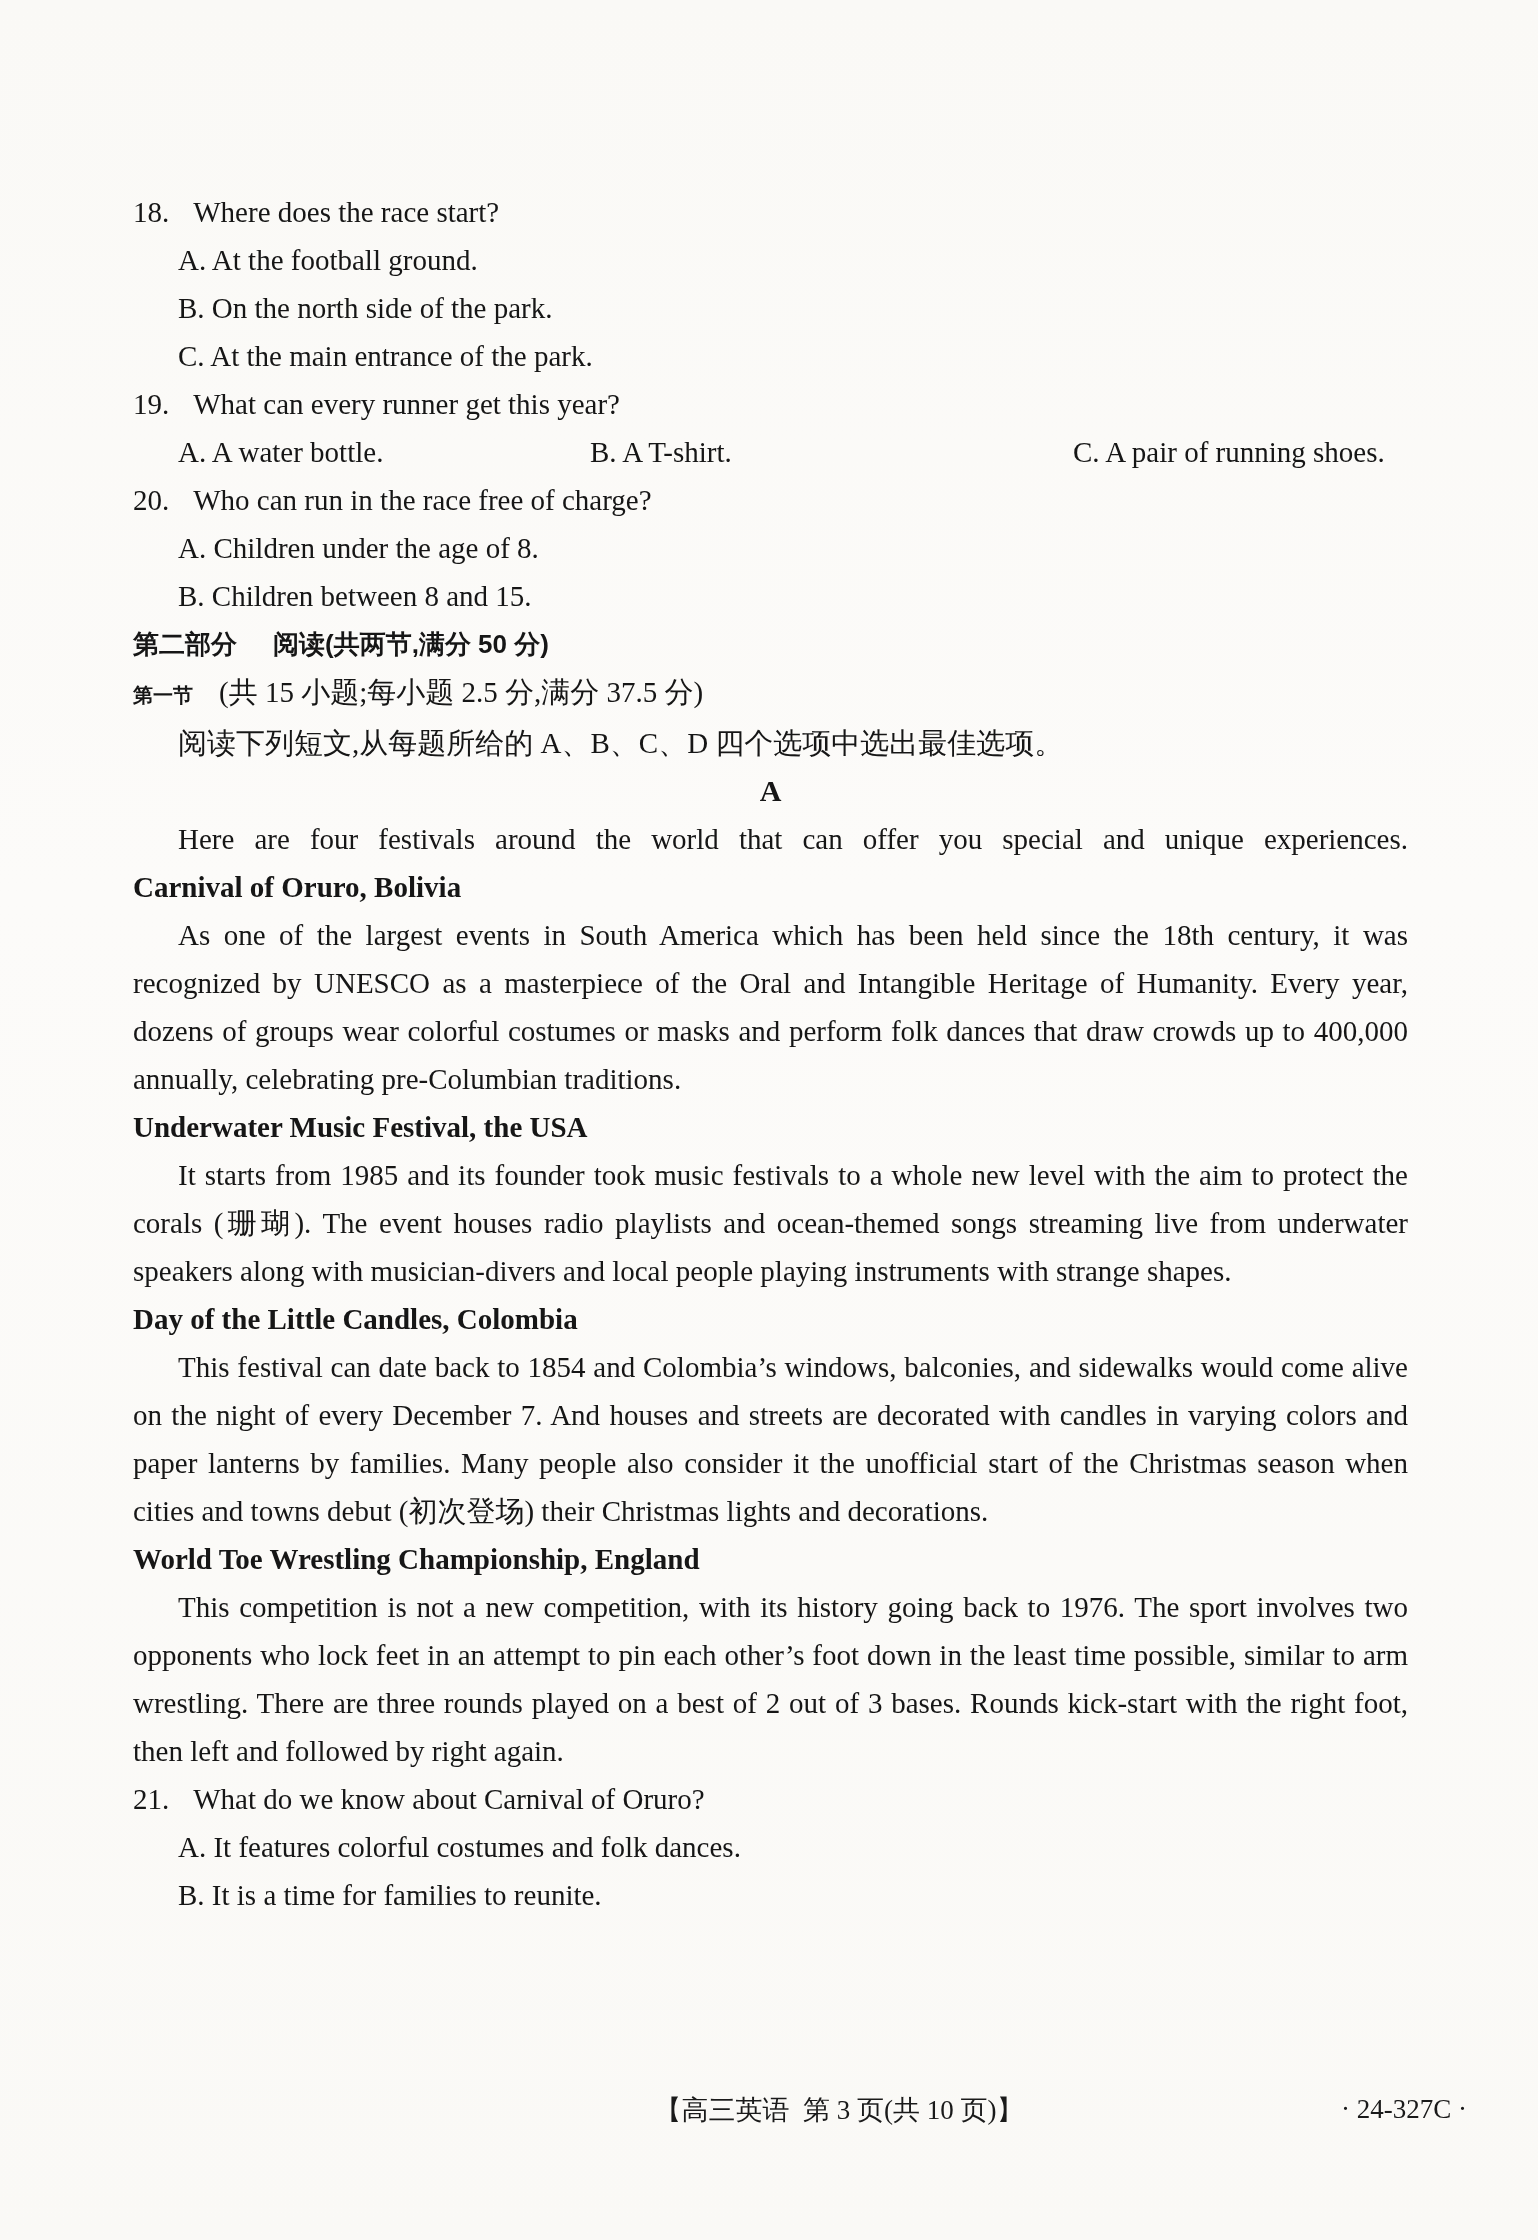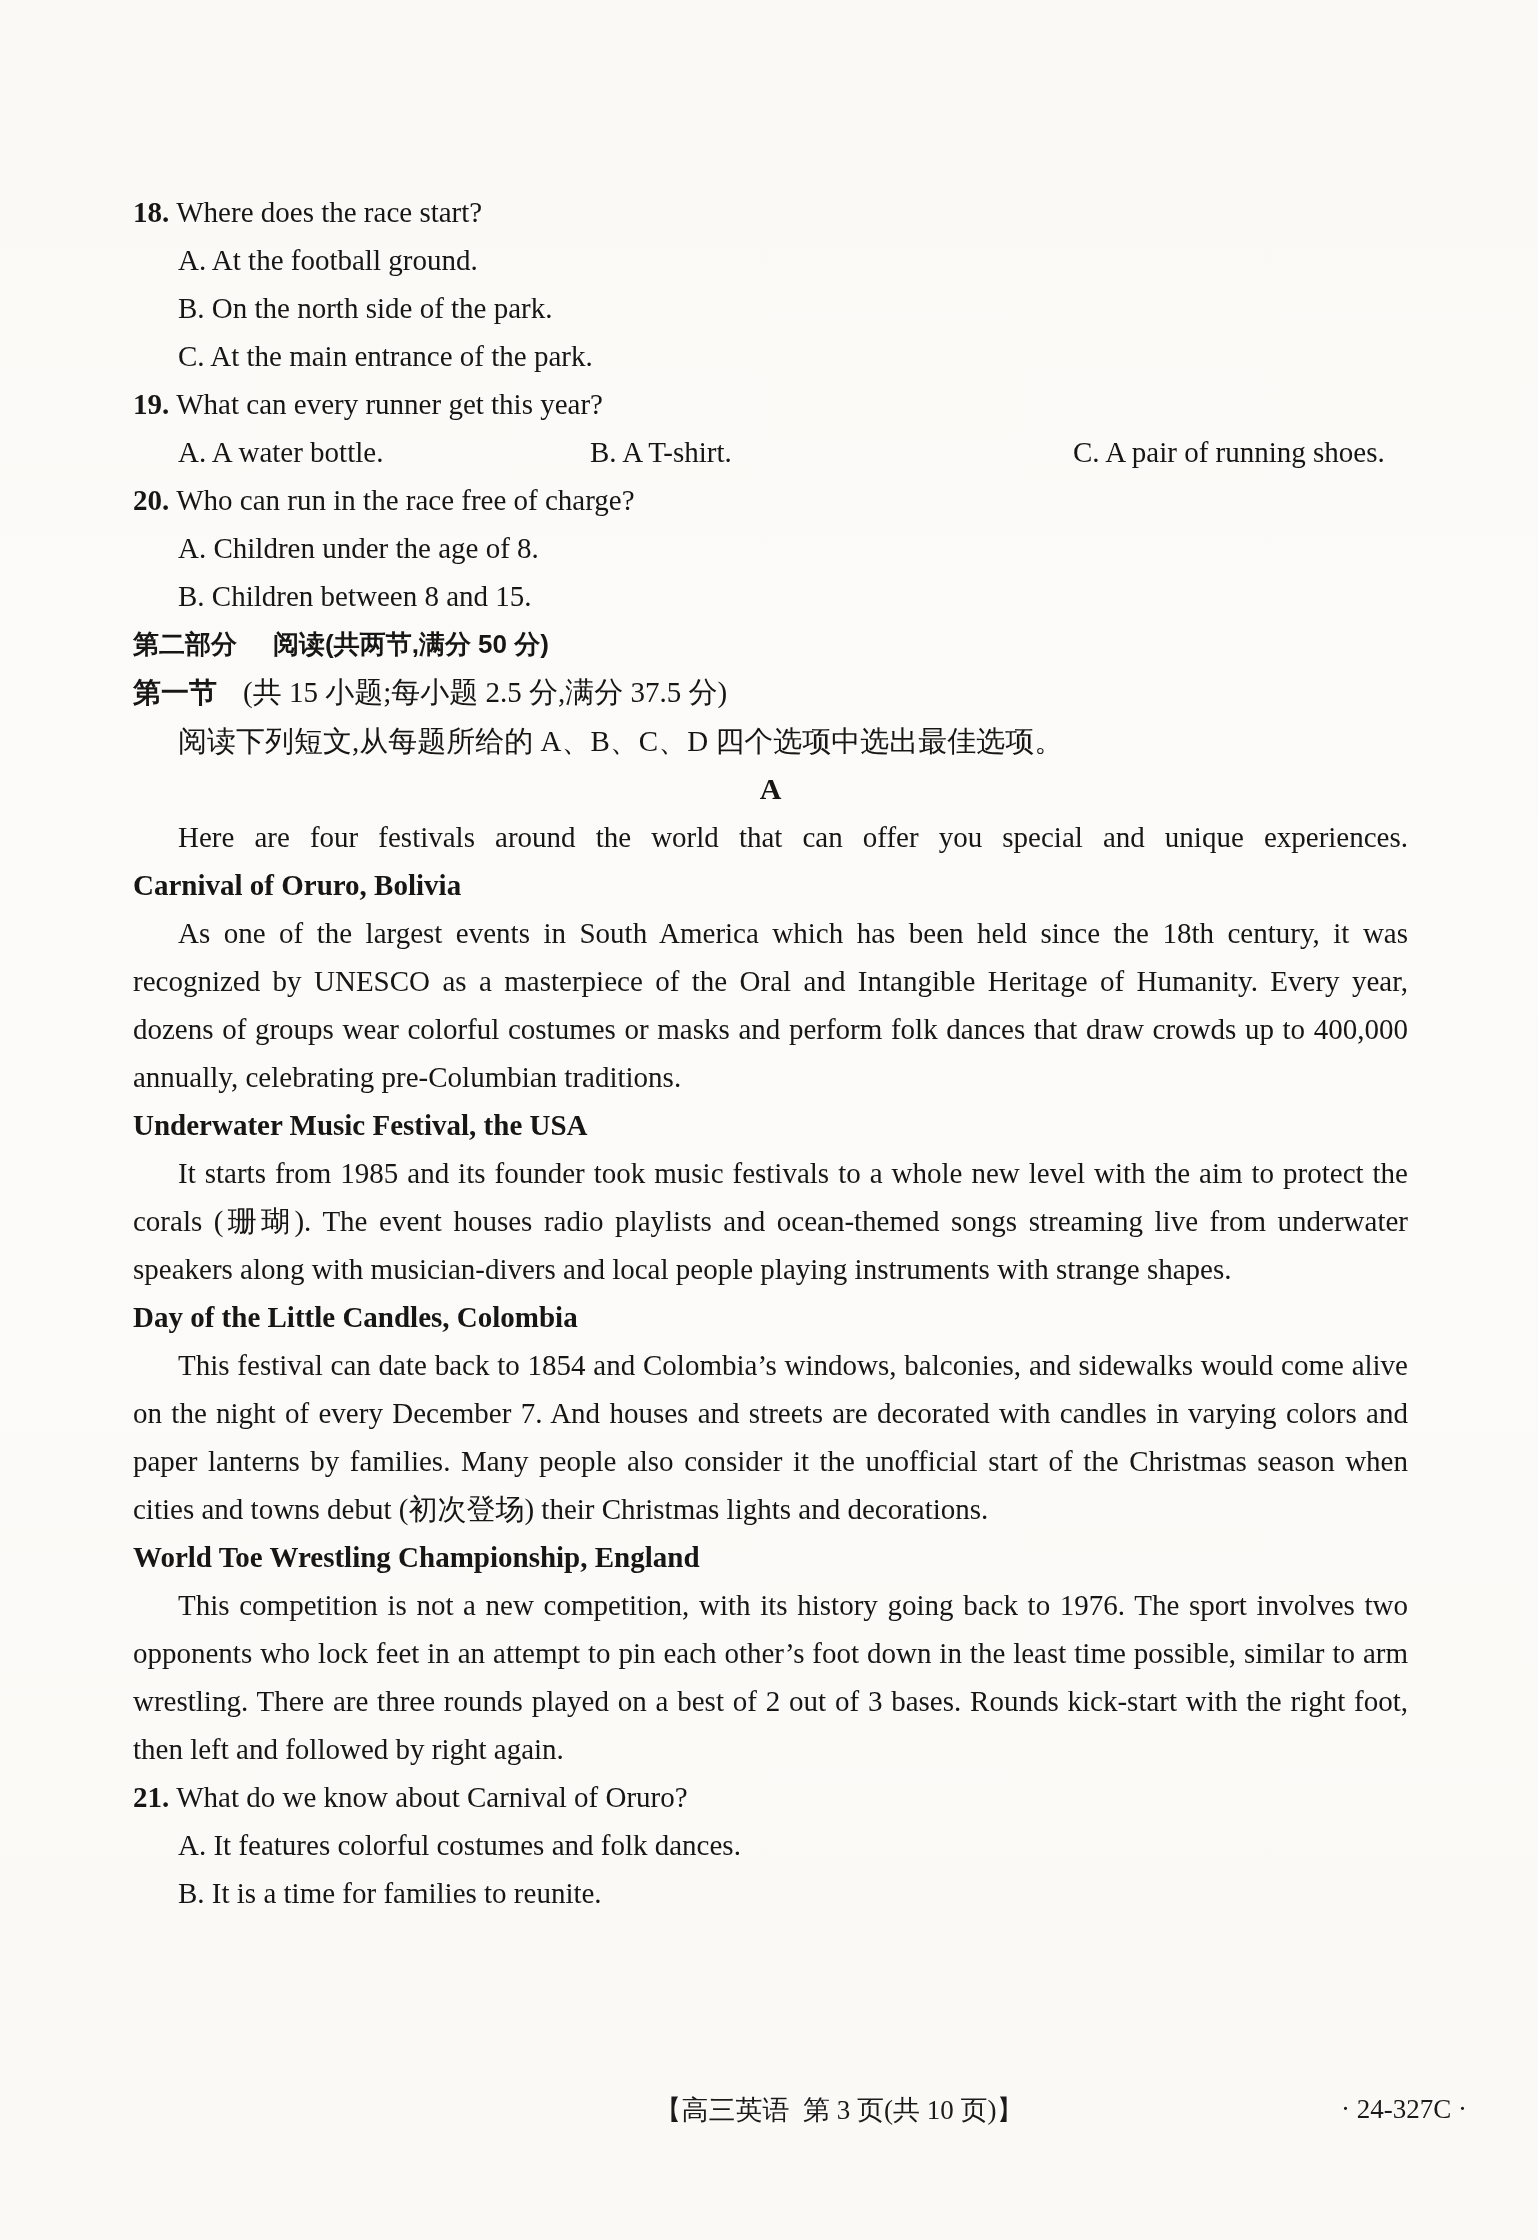--- a/index.html
+++ b/index.html
@@ -6,30 +6,30 @@
   .page{
     position:relative;
     width:1538px;height:2240px;
     background:linear-gradient(180deg,#faf9f6 0%,#fcfbf9 40%,#faf9f6 100%);
     font-family:"Liberation Serif","DejaVu Serif",serif;
     font-size:29px;color:#161616;
     overflow:hidden;
   }
   .content{position:absolute;left:133px;top:188px;width:1275px;}
   .q-line{line-height:48px;}
-  .q-num{display:inline-block;margin-right:7px;font-weight:bold;}
+  .q-num{display:inline-block;margin-right:24px;}
   .opt{padding-left:45px;line-height:48px;}
   .opt-row{position:relative;height:48px;line-height:48px;}
   .opt-row .o1{position:absolute;left:45px;white-space:nowrap;}
   .opt-row .o2{position:absolute;left:457px;white-space:nowrap;}
   .opt-row .o3{position:absolute;left:940px;white-space:nowrap;}
   .cn-part{line-height:48px;font-family:"Liberation Sans","DejaVu Sans",sans-serif;font-weight:700;font-size:26px;}
   .cn-part .gap{margin-left:36px;}
   .cn-section{line-height:48px;}
-  .cn-bold{font-family:"Liberation Sans","DejaVu Sans",sans-serif;font-weight:700;font-size:28px;}
+  .cn-bold{font-family:"Liberation Sans","DejaVu Sans",sans-serif;font-weight:700;font-size:20px;}
   .cn-section .gap2{margin-left:26px;margin-top:29px;}
   .instruction{line-height:48px;padding-left:45px;}
   .passage-label{line-height:48px;text-align:center;font-weight:700;font-size:30px;}
   .intro{line-height:48px;text-indent:45px;text-align:justify;text-align-last:justify;}
   .fest-title{line-height:48px;font-weight:700;}
   .fest-body{line-height:48px;text-indent:45px;text-align:justify;}
   .footer-center{position:absolute;top:2092px;left:140px;right:0;text-align:center;font-size:27px;white-space:pre;color:#1a1a1a;}
   .footer-right{position:absolute;top:2094px;right:71px;font-size:27px;white-space:pre;color:#1a1a1a;}
 </style>
 </head>

